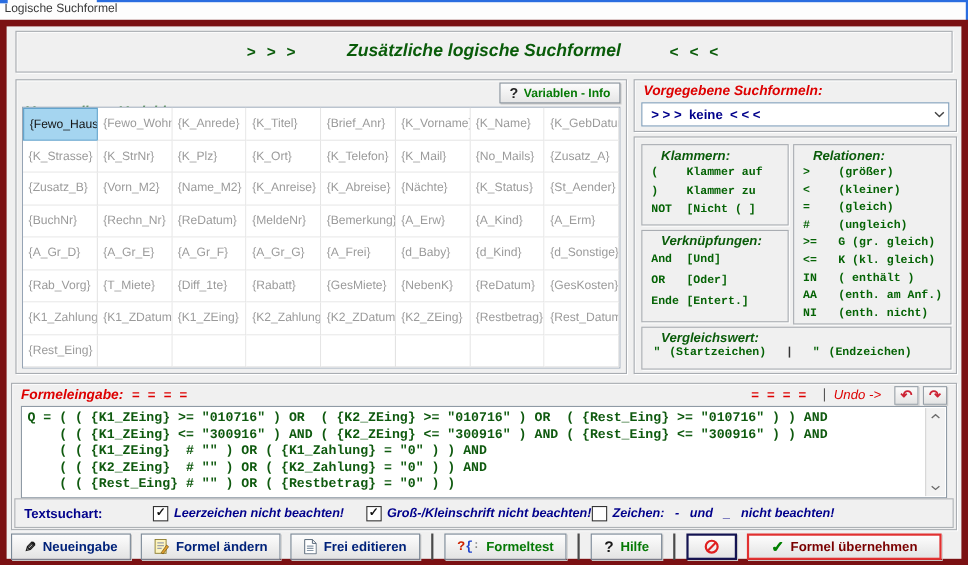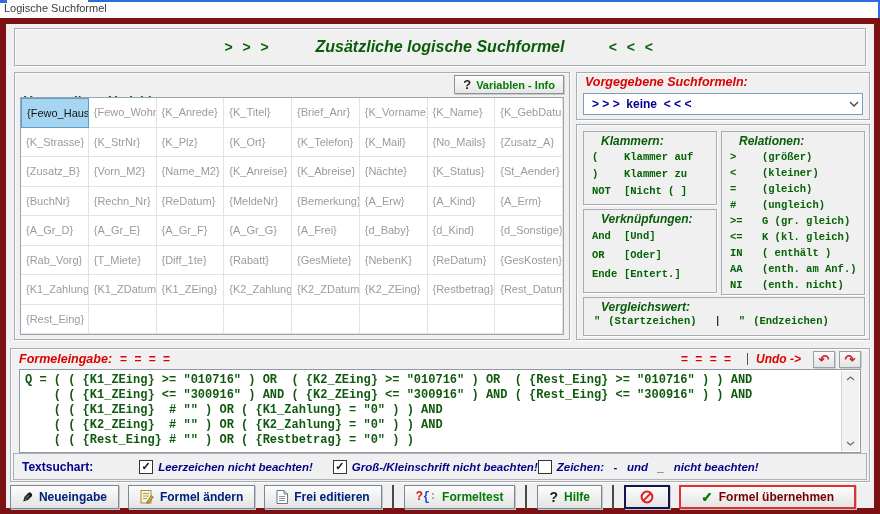--- a/index.html
+++ b/index.html
@@ -48,21 +48,21 @@
   .vg-row{display:flex;align-items:center;padding-left:10px;font-family:"Liberation Mono","DejaVu Sans Mono",monospace;font-size:10.5px;font-weight:bold;color:#056305;white-space:pre;}
   .vg-row .bar{color:#333;margin:0 18px;}
   .vg-row .qm{margin-right:8px;}
   
   .formel{left:4px;top:324px;width:858px;height:132px;}
   .formel-head{position:absolute;left:8px;right:8px;top:1px;height:18px;display:flex;align-items:center;}
   .formel-title{font-size:12.5px;font-weight:bold;font-style:italic;color:#dd0000;margin-right:8px;}
   .eqdecor{color:#dd0000;font-weight:bold;letter-spacing:2px;font-size:12px;}
   .spacer{flex:1;}
   .cursor-bar{width:1px;height:12px;background:#555;margin:0 8px 0 14px;}
-  .undo-lbl{font-size:12px;font-weight:bold;font-style:italic;color:#dd0000;margin-right:8px;}
+  .undo-lbl{font-size:12px;font-weight:normal;font-style:italic;color:#dd0000;margin-right:8px;}
   .mini-btn{width:22px;height:17px;display:flex;align-items:center;justify-content:center;background:linear-gradient(#fbfbfb,#e4e4e4);border:1px solid #98a0a8;box-shadow:1px 1px 0 #cfcfcf;margin-left:4px;cursor:pointer;font-size:13px;font-weight:bold;color:#cc2233;line-height:1;}
   .formel-textbox{position:absolute;left:8px;right:8px;top:20px;height:82px;background:#fff;border:1px solid #8f9aa5;}
   .formel-textbox pre{margin:0;padding:3px 5px;font-family:"Liberation Mono","DejaVu Sans Mono",monospace;font-size:12px;font-weight:bold;line-height:15px;color:#0f5a0f;}
   .vscroll{position:absolute;top:1px;right:1px;bottom:1px;width:17px;background:#f2f2f2;border-left:1px solid #d5d5d5;}
   .sb-btn{position:absolute;left:0;width:17px;height:15px;display:flex;align-items:center;justify-content:center;cursor:pointer;}
   .sb-up{top:0;} .sb-down{bottom:0;}
   .ts-strip{position:absolute;left:2px;right:2px;top:104px;height:25px;border:1px solid #aeb2b6;background:#f0f0f0;display:flex;align-items:center;}
   .ts-title{font-size:12px;font-weight:bold;color:#00008b;margin-left:8px;}
   .ts-option{display:flex;align-items:center;}
   .ts-option:nth-of-type(1){margin-left:30px;}

